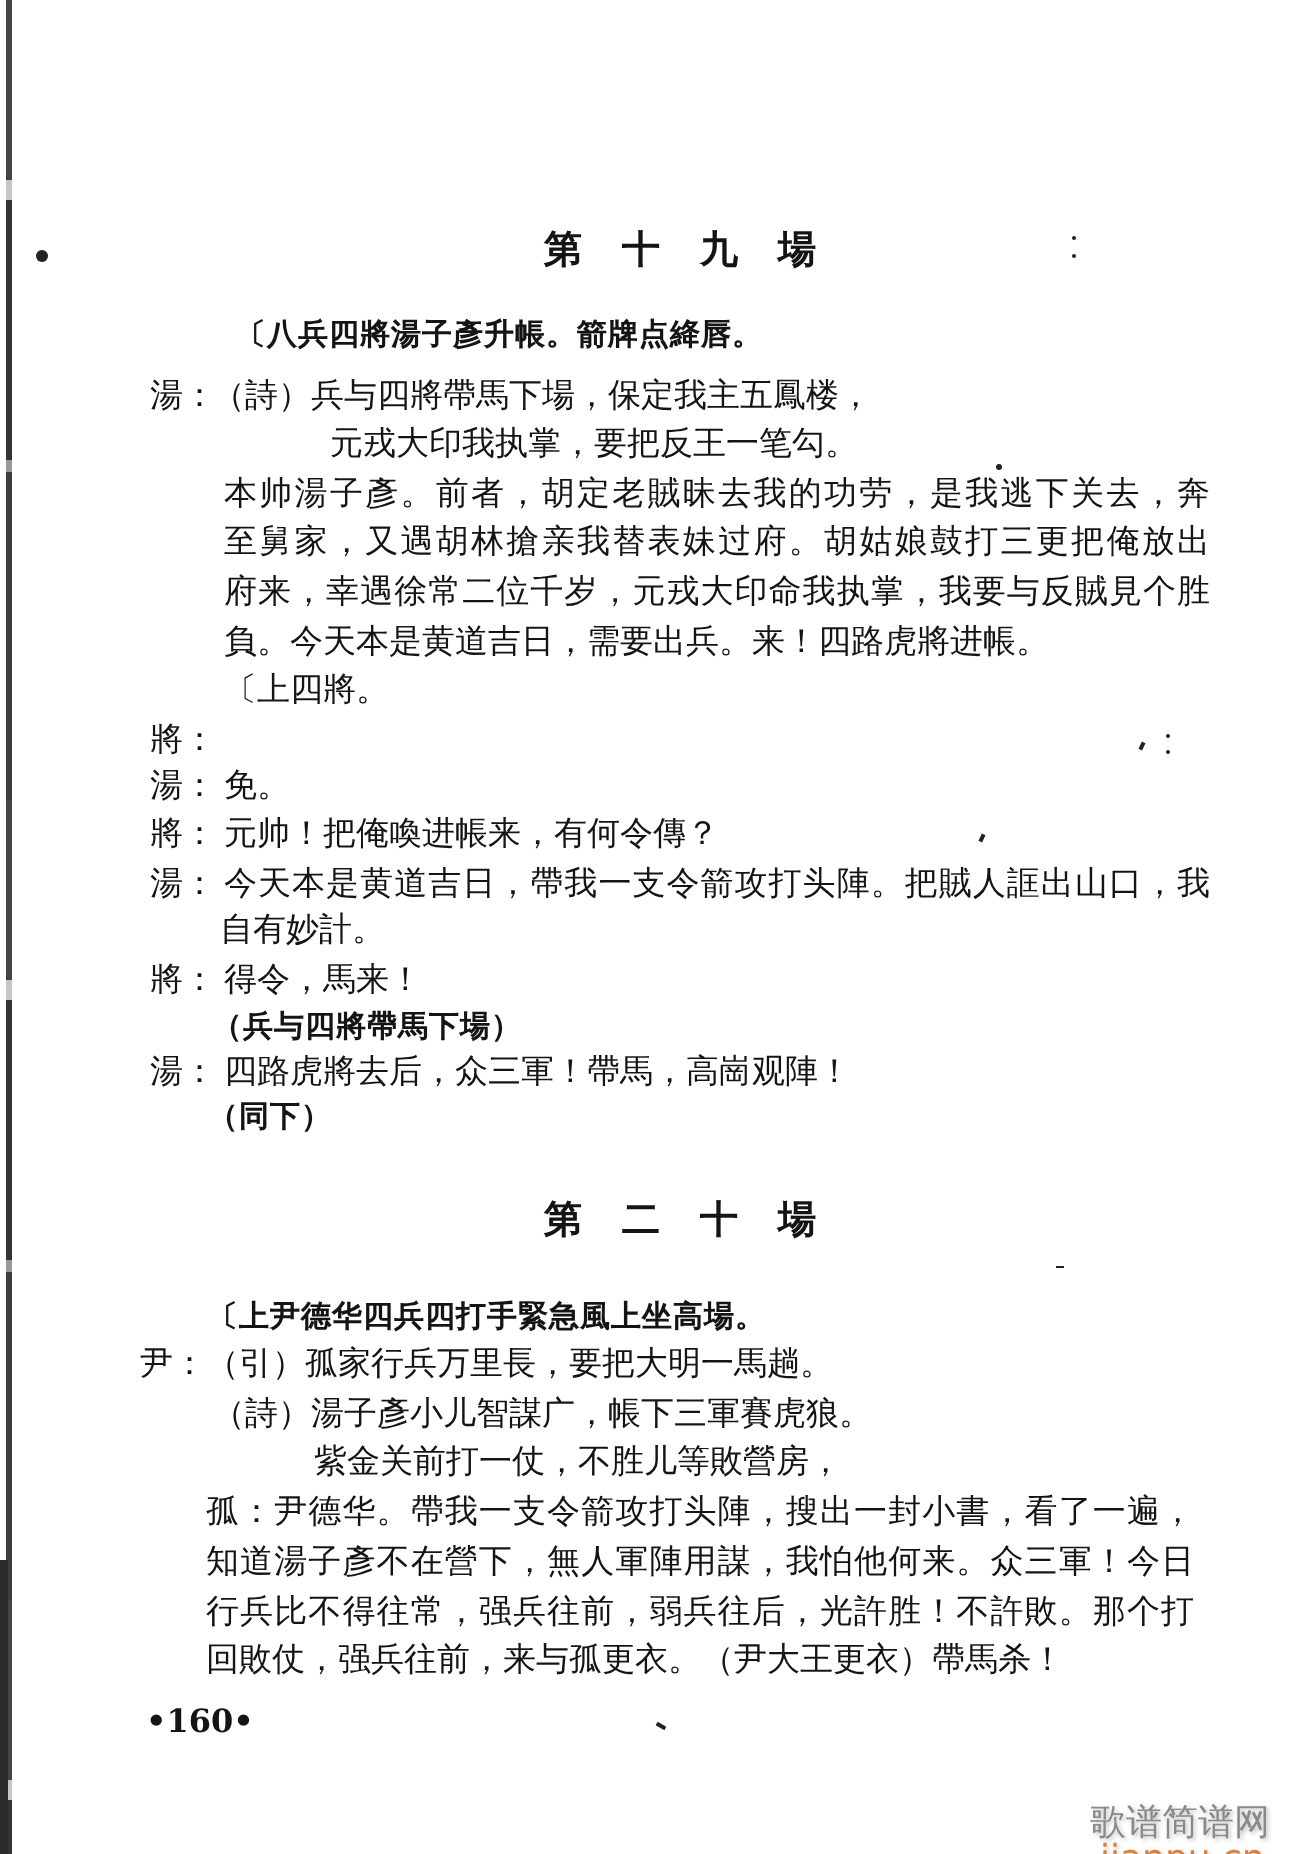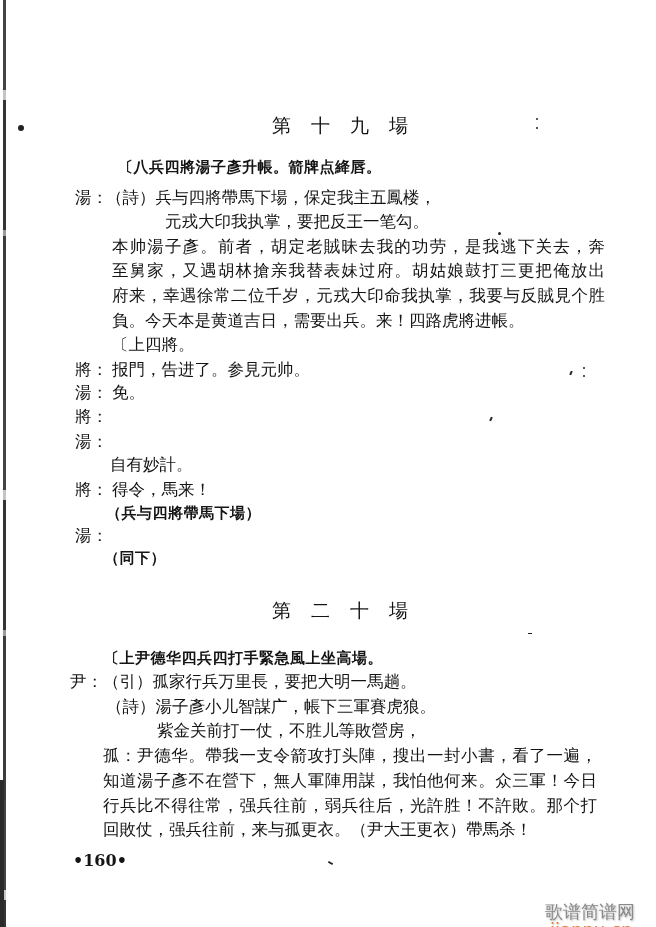--- a/index.html
+++ b/index.html
@@ -14,21 +14,21 @@
       #222 0px, #222 90px, #bbb 90px, #bbb 100px,
       #111 100px, #111 230px, #888 230px, #888 236px,
       #1a1a1a 236px, #1a1a1a 400px);
     opacity: 0.85;
   }
   .scan-edge2 {
     position: absolute; left: 0; top: 780px; width: 4px; height: 147px; background: #2a2a2a;
   }
   .title {
     position: absolute; width: 136px; height: 26px; line-height: 26px;
-    font-size: 19px; font-weight: normal;
+    font-size: 19px; font-weight: bold;
     text-align: justify; text-align-last: justify;
   }
   .row { position: absolute; left: 0; width: 540px; height: 24px; }
   .spk, .txt {
     position: absolute; top: 0; height: 24px; line-height: 24px;
     font-size: 16.5px; white-space: nowrap;
   }
   .txt.just {
     white-space: normal; width: 493px; overflow: visible;
     text-align: justify; text-align-last: justify;
@@ -87,44 +87,46 @@
   <span class="txt just" style="left:112px">府来，幸遇徐常二位千岁，元戎大印命我执掌，我要与反賊見个胜</span>
 </div>
 <div class="row" style="top:309px">
   <span class="txt" style="left:112px">負。今天本是黄道吉日，需要出兵。来！四路虎將进帳。</span>
 </div>
 <div class="row" style="top:333px">
   <span class="txt" style="left:112px">〔上四將。</span>
 </div>
 <div class="row" style="top:358px">
   <span class="spk" style="left:75px">將：</span>
-  <span class="txt" style="left:112px">报門，告进了。参見元帅。</span>
 </div>
 <div class="row" style="top:381px">
   <span class="spk" style="left:75px">湯：</span>
   <span class="txt" style="left:112px">免。</span>
 </div>
 <div class="row" style="top:405px">
   <span class="spk" style="left:75px">將：</span>
+  <span class="txt" style="left:112px">元帅！把俺喚进帳来，有何令傳？</span>
 </div>
 <div class="row" style="top:430px">
   <span class="spk" style="left:75px">湯：</span>
+  <span class="txt just" style="left:112px">今天本是黄道吉日，帶我一支令箭攻打头陣。把賊人誆出山口，我</span>
 </div>
 <div class="row" style="top:453px">
   <span class="txt" style="left:110px">自有妙計。</span>
 </div>
 <div class="row" style="top:478px">
   <span class="spk" style="left:75px">將：</span>
   <span class="txt" style="left:112px">得令，馬来！</span>
 </div>
 <div class="row" style="top:501px">
   <span class="txt dir" style="left:106px">（兵与四將帶馬下場）</span>
 </div>
 <div class="row" style="top:524px">
   <span class="spk" style="left:75px">湯：</span>
+  <span class="txt" style="left:112px">四路虎將去后，众三軍！帶馬，高崗观陣！</span>
 </div>
 <div class="row" style="top:546px">
   <span class="txt dir" style="left:104px">（同下）</span>
 </div>
 
 <div class="title" style="left:272px;top:597px;">第二十場</div>
 
 <div class="row" style="top:646px">
   <span class="txt dir" style="left:104px">〔上尹德华四兵四打手緊急風上坐高場。</span>
 </div>

